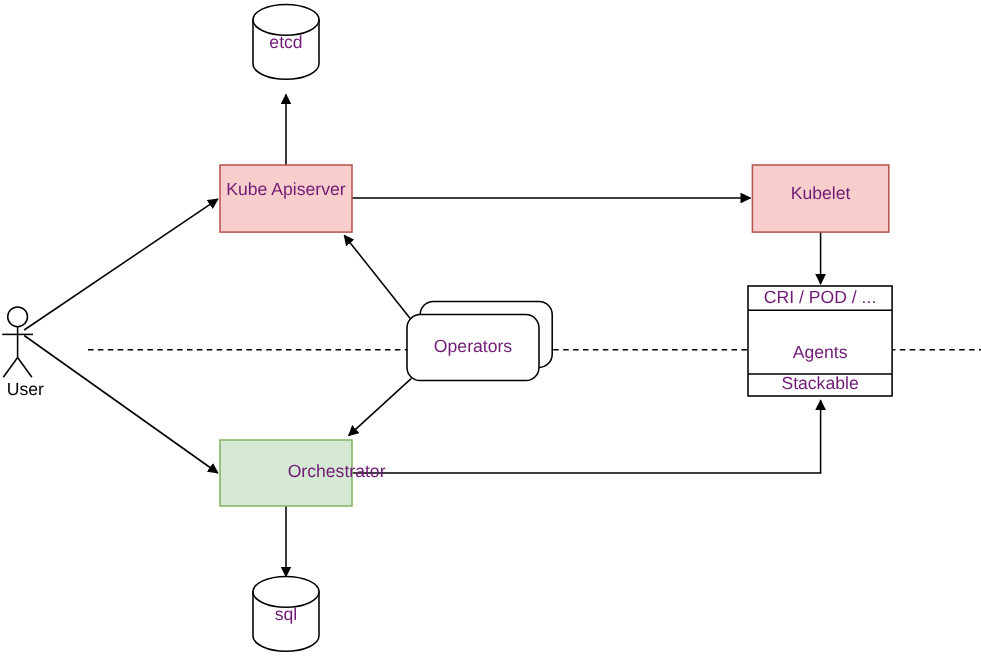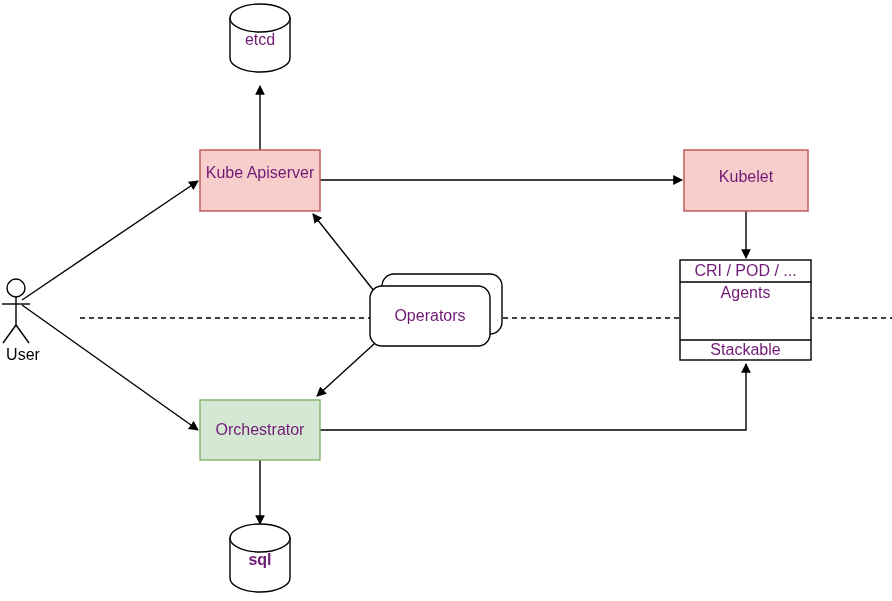--- a/index.html
+++ b/index.html
@@ -133,31 +133,31 @@
       <circle cx="16" cy="288" r="9" fill="#ffffff" stroke="#000000" stroke-width="1.4"></circle>
       <line x1="16" y1="297" x2="16" y2="325" stroke="#000000" stroke-width="1.4"></line>
       <line x1="2" y1="304" x2="30" y2="304" stroke="#000000" stroke-width="1.4"></line>
       <line x1="16" y1="325" x2="3" y2="343" stroke="#000000" stroke-width="1.4"></line>
       <line x1="16" y1="325" x2="29" y2="343" stroke="#000000" stroke-width="1.4"></line>
     </g>
   </svg>
 
   <div class="node-label" style="left:230px; top:22px; width:60px; height:36px;">etcd</div>
 
-  <div class="node-label" style="left:230px; top:542px; width:60px; height:36px;font-weight:bold;">sql</div>
+  <div class="node-label" style="left:230px; top:542px; width:60px; height:36px;">sql</div>
 
   <div class="node-label" style="left:200px; top:142px; width:120px; height:61px;">Kube Apiserver</div>
 
   <div class="node-label" style="left:684px; top:150px; width:124px; height:53px;">Kubelet</div>
 
-  <div class="node-label" style="left:200px; top:400px; width:120px; height:60px;">Orchestrator</div>
+  <div class="node-label" style="left:200px; top:400px; width:120px; height:60px;padding-left:46px;">Orchestrator</div>
 
   <div class="node-label" style="left:370px; top:286px; width:120px; height:60px;">Operators</div>
 
   <div class="node-label" style="left:680px; top:260px; width:131px; height:22px;">CRI / POD / ...</div>
 
-  <div class="node-label" style="left:680px; top:264px; width:131px; height:58px;text-align:center;">Agents</div>
+  <div class="node-label" style="left:680px; top:292px; width:131px; height:58px;text-align:center;">Agents</div>
 
   <div class="node-label" style="left:680px; top:340px; width:131px; height:20px;">Stackable</div>
 
   <div class="actor-label" style="left:0px; top:346px;">User</div>
 
 </div>
 
 </body></html>

